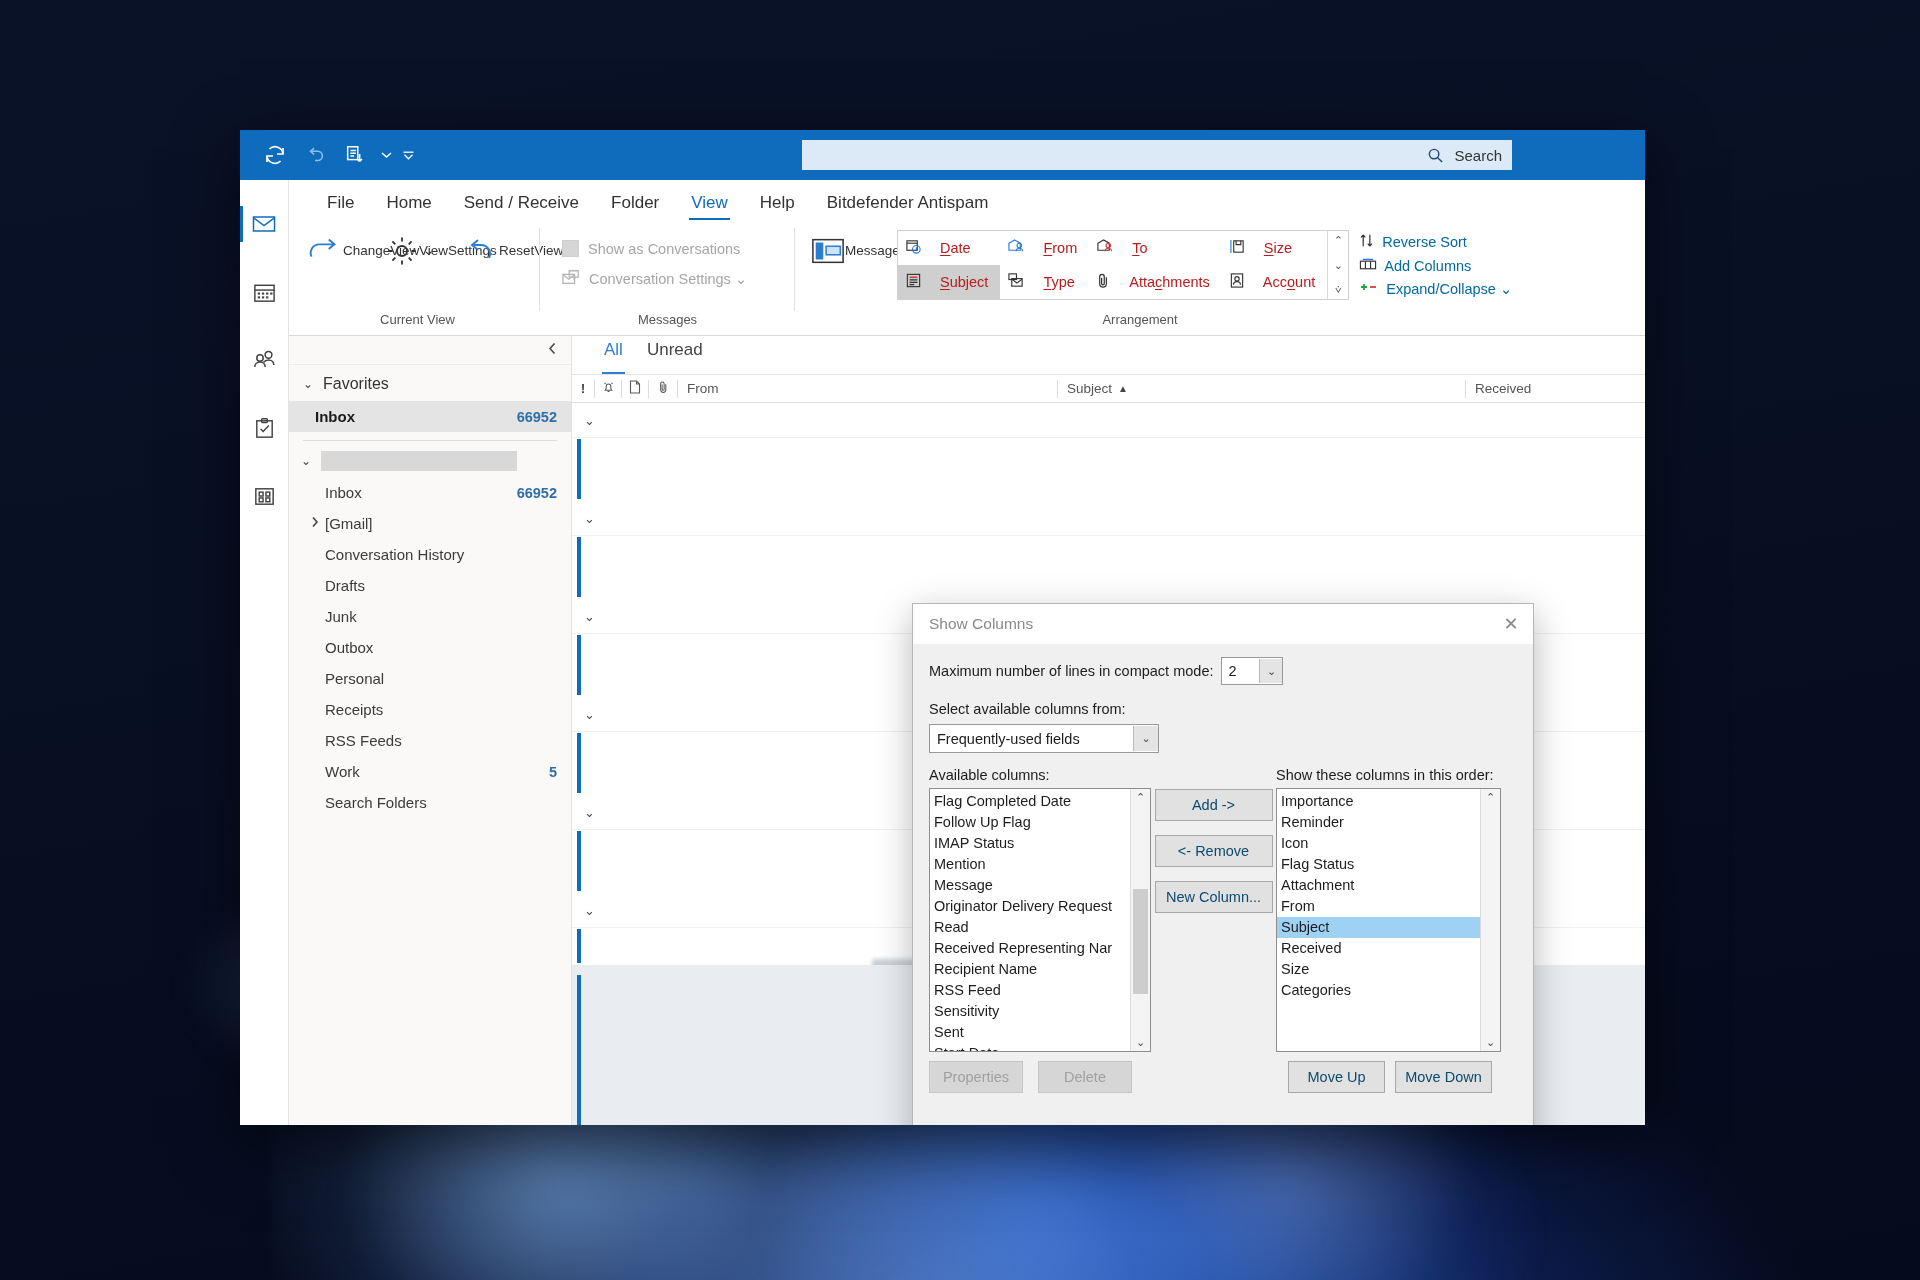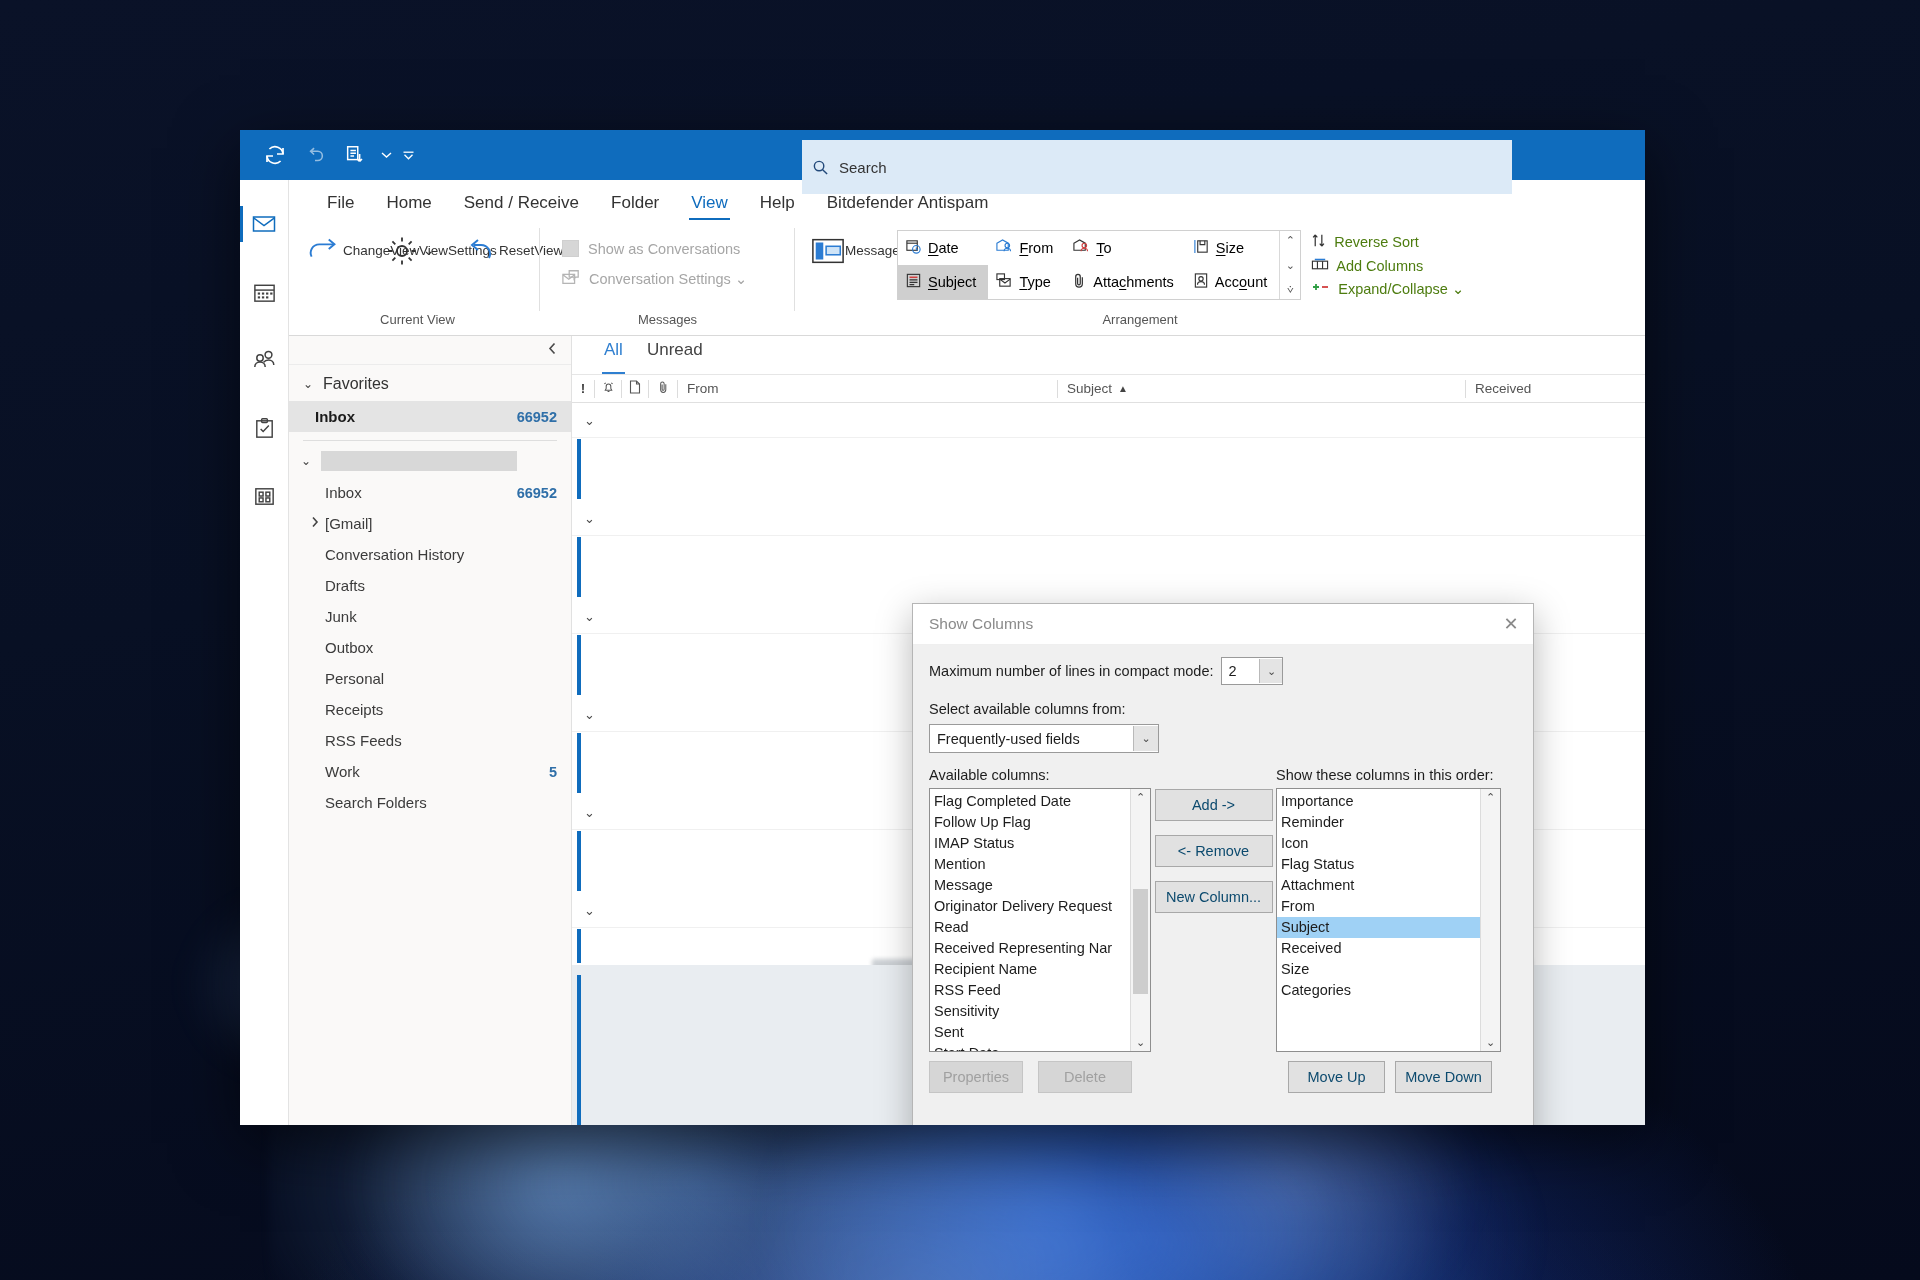--- a/index.html
+++ b/index.html
@@ -71,21 +71,21 @@
   .qat-caret {
     width: 20px; height: 38px;
     display: flex; align-items: center; justify-content: center;
     color: #ffffff;
   }
   .search-wrap {
     position: absolute; left: 562px; top: 10px;
     width: 690px; height: 30px;
     background: #dceaf7;
     display: flex; align-items: center;
-    padding: 12px 10px; gap: 10px;
+    padding: 0 10px; gap: 10px; justify-content: flex-end;
   }
   .search-wrap .si { color: #22497a; display: flex; }
   .search-text { font-size: 15px; color: #333; }
 
   
   .wbody { flex: 1 1 auto; display: flex; min-height: 0; }
 
   .rail {
     width: 48px; flex: 0 0 48px;
     background: #ffffff;
@@ -169,34 +169,34 @@
     margin-top: 4px;
     height: 68px;
     background: #fff;
   }
   .gal-grid {
     display: grid;
     grid-template-columns: repeat(4, auto);
     grid-auto-rows: 34px;
   }
   .gal-item {
-    display: flex; align-items: center; gap: 6px;
+    display: flex; align-items: center; gap: 18px;
     padding: 0 12px 0 7px;
-    font-size: 14.5px; color: #000000; white-space: nowrap;
+    font-size: 14.5px; color: #b91c1c; white-space: nowrap;
   }
   .gal-item.selected { background: #cfcfcf; }
   .gal-scroll {
     width: 20px; border-left: 1px solid #d9d9d9;
     display: flex; flex-direction: column; align-items: center; justify-content: space-between;
     padding: 3px 0; background: #fff; color: #555; font-size: 11px;
   }
   .arr-right { display: flex; flex-direction: column; padding: 6px 0 0 10px; gap: 5px; }
   .arr-cmd {
     display: flex; align-items: center; gap: 7px;
-    font-size: 14.5px; color: #4d7c0f; white-space: nowrap;
+    font-size: 14.5px; color: #0369a1; white-space: nowrap;
   }
   .uline { text-decoration: underline; text-underline-offset: 2px; }
 
   
   .content { flex: 1 1 auto; display: flex; min-height: 0; background: #fff; }
 
   .folderpane {
     width: 282px; flex: 0 0 282px;
     background: #faf9f8;
     border-right: 1px solid #e1e1e1;

